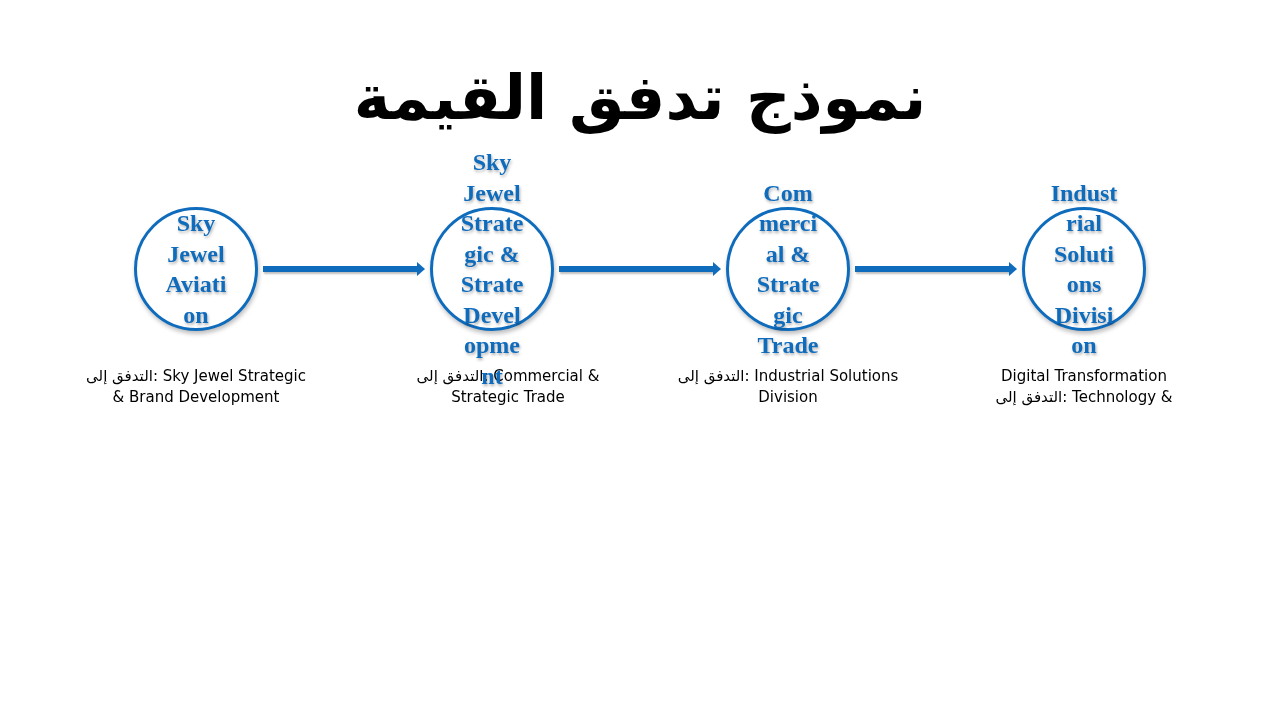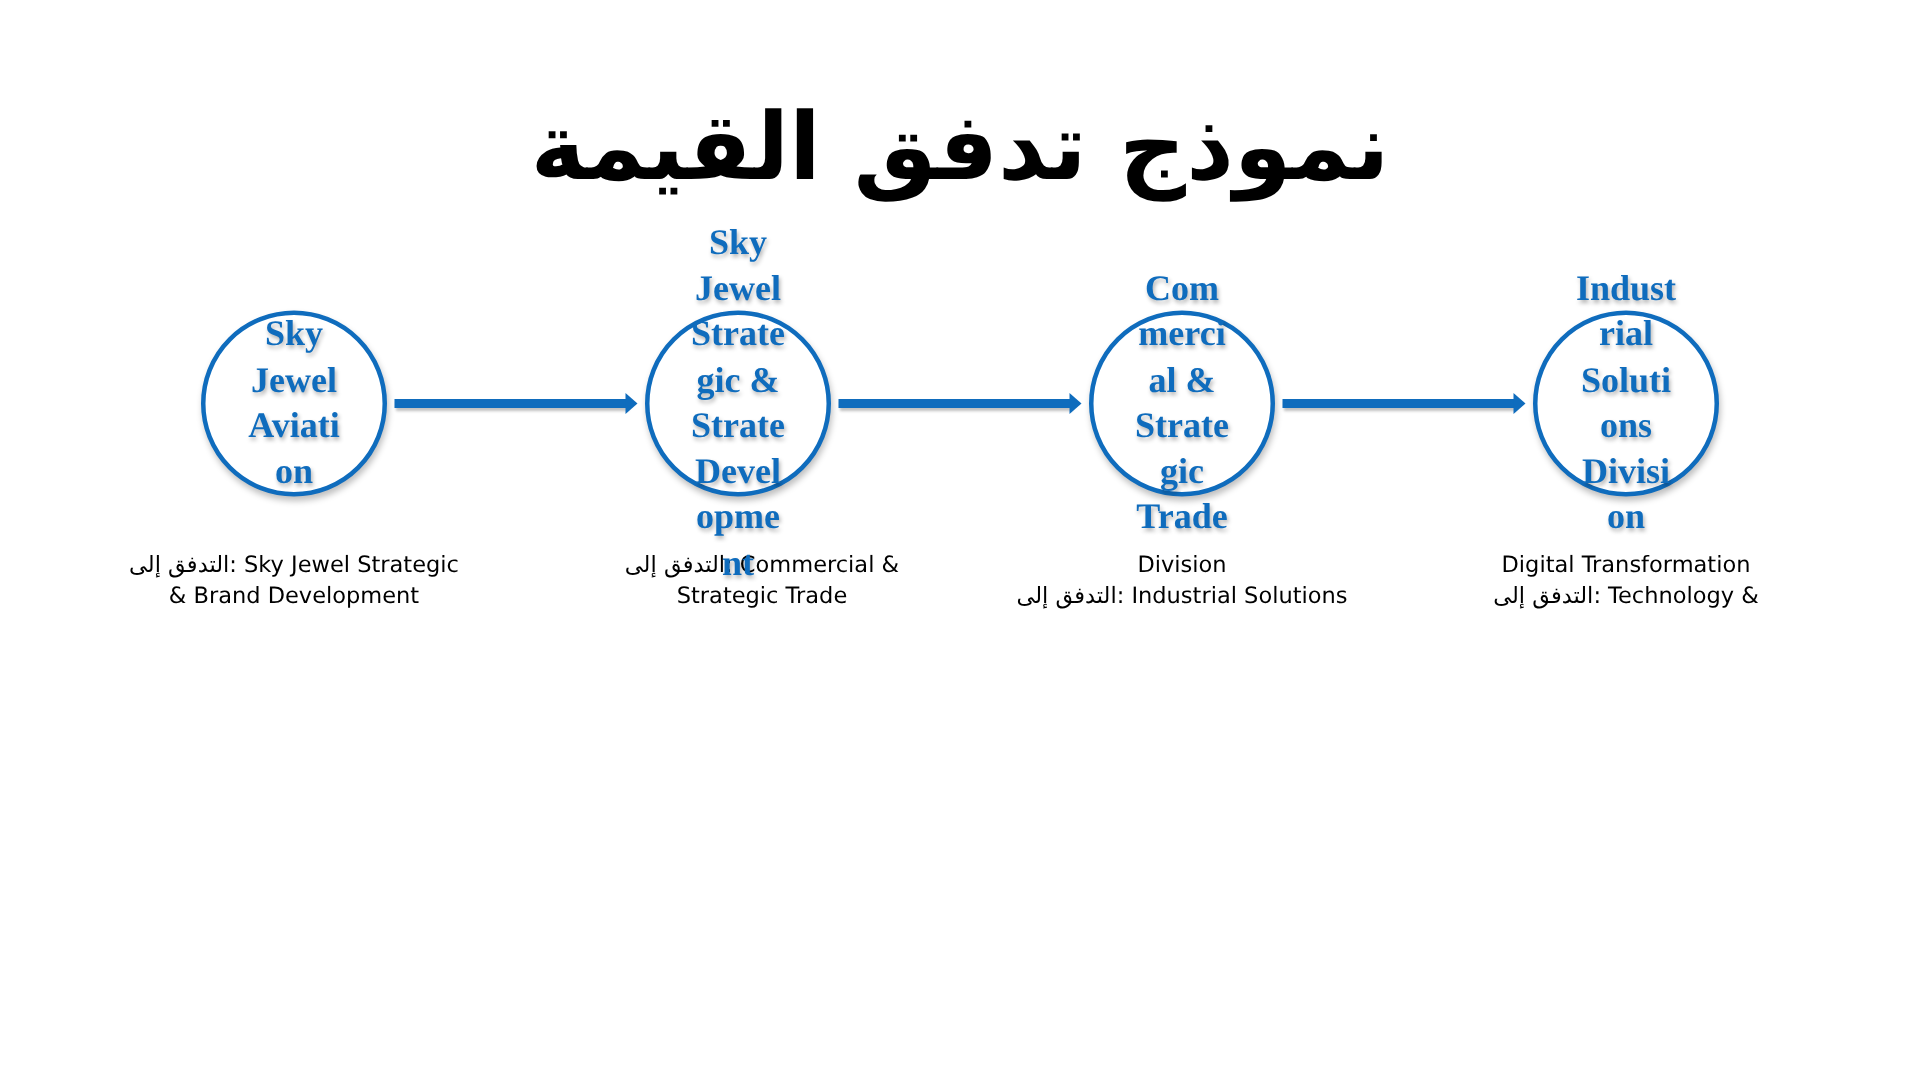--- a/index.html
+++ b/index.html
@@ -127,22 +127,22 @@
   <div class="node" style="left:726px; top:207px;"></div>
   <div class="node-label" style="left:733px; top:177px; height:184px;">
     <span>Com</span>
     <span>merci</span>
     <span>al &amp;</span>
     <span>Strate</span>
     <span>gic</span>
     <span>Trade</span>
   </div>
   <div class="caption" style="left:648px; top:366px;">
+    <div>التدفق إلى: Industrial Solutions</div>
     <div>Division</div>
-    <div>التدفق إلى: Industrial Solutions</div>
   </div>
 
   <div class="node" style="left:1022px; top:207px;"></div>
   <div class="node-label" style="left:1029px; top:177px; height:184px;text-align:right;">
     <span>Indust</span>
     <span>rial</span>
     <span>Soluti</span>
     <span>ons</span>
     <span>Divisi</span>
     <span>on</span>

